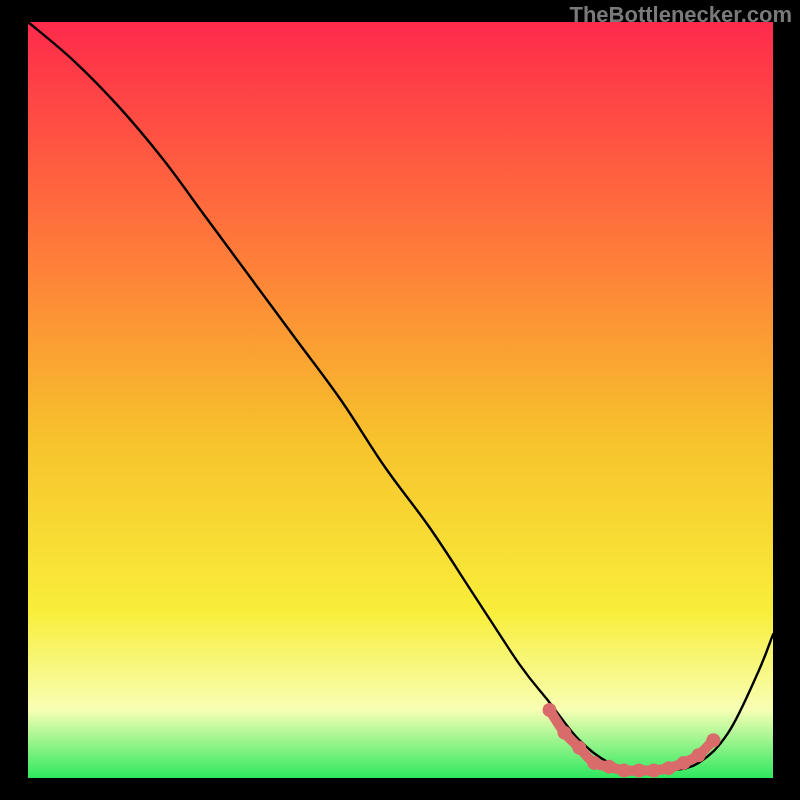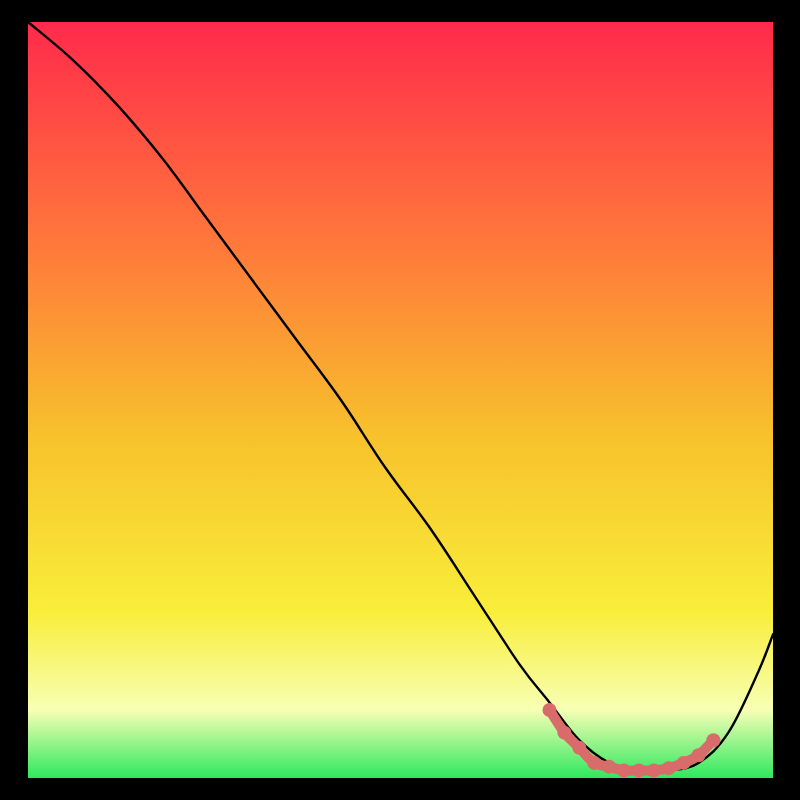--- a/index.html
+++ b/index.html
@@ -60,13 +60,14 @@
         <circle cx="624" cy="770.44" r="7" fill="#d96b6b"></circle>
         <circle cx="638.9" cy="770.44" r="7" fill="#d96b6b"></circle>
         <circle cx="653.8" cy="770.44" r="7" fill="#d96b6b"></circle>
         <circle cx="668.7" cy="768.172" r="7" fill="#d96b6b"></circle>
         <circle cx="683.6" cy="762.88" r="7" fill="#d96b6b"></circle>
         <circle cx="698.5" cy="755.32" r="7" fill="#d96b6b"></circle>
         <circle cx="713.4" cy="740.2" r="7" fill="#d96b6b"></circle>
       </g>
 </svg>
 
+<div class="attribution">TheBottlenecker.com</div>
 </div>
 
 </body></html>

